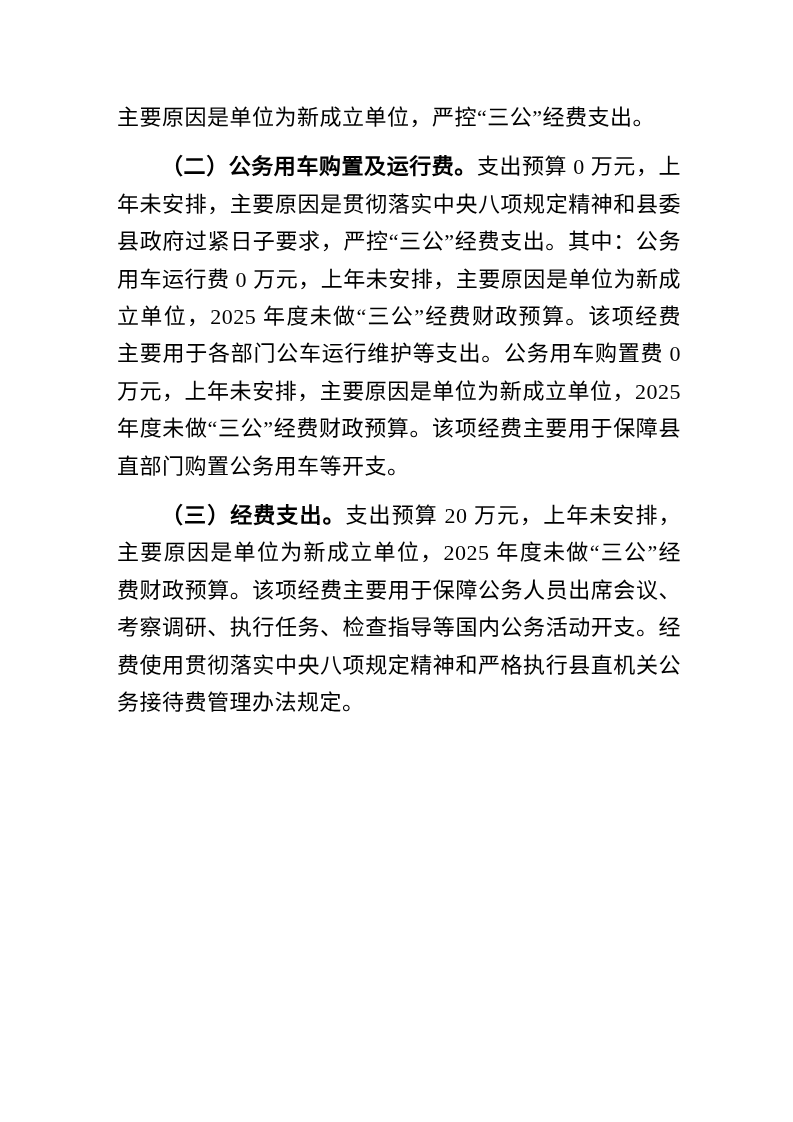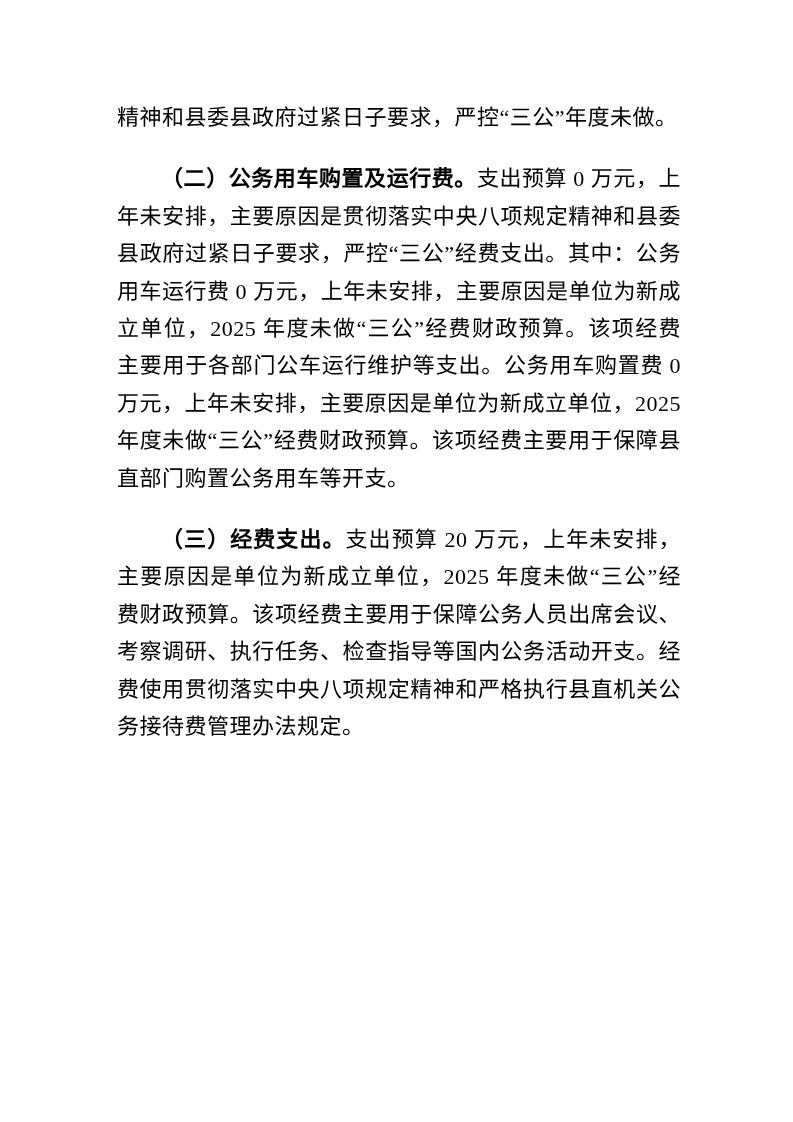--- a/index.html
+++ b/index.html
@@ -24,35 +24,35 @@
     line-height: 37.4px;
     letter-spacing: 0.5px;
     color: #000000;
     text-align: justify;
     text-justify: inter-ideograph;
   }
   .para {
     margin: 0;
   }
   .para + .para {
-    margin-top: 24px;
+    margin-top: 12px;
   }
   .para.section {
     text-indent: 2em;
   }
   .section-heading {
     font-weight: bold;
   }
 </style>
 </head>
 <body>
 
 <div class="page">
   <div class="content">
 
-    <p class="para continuation">精神和县委县政府过紧日子要求，严控“三公”年度未做。</p>
+    <p class="para continuation">主要原因是单位为新成立单位，严控“三公”经费支出。</p>
 
     <p class="para section"><b class="section-heading">（二）公务用车购置及运行费。</b><span>支出预算 0 万元，上年未安排，主要原因是贯彻落实中央八项规定精神和县委县政府过紧日子要求，严控“三公”经费支出。其中：公务用车运行费 0 万元，上年未安排，主要原因是单位为新成立单位，2025 年度未做“三公”经费财政预算。该项经费主要用于各部门公车运行维护等支出。公务用车购置费 0 万元，上年未安排，主要原因是单位为新成立单位，2025 年度未做“三公”经费财政预算。该项经费主要用于保障县直部门购置公务用车等开支。</span></p>
 
     <p class="para section"><b class="section-heading">（三）经费支出。</b><span>支出预算 20 万元，上年未安排，主要原因是单位为新成立单位，2025 年度未做“三公”经费财政预算。该项经费主要用于保障公务人员出席会议、考察调研、执行任务、检查指导等国内公务活动开支。经费使用贯彻落实中央八项规定精神和严格执行县直机关公务接待费管理办法规定。</span></p>
 
   </div>
 </div>
 
 </body></html>

